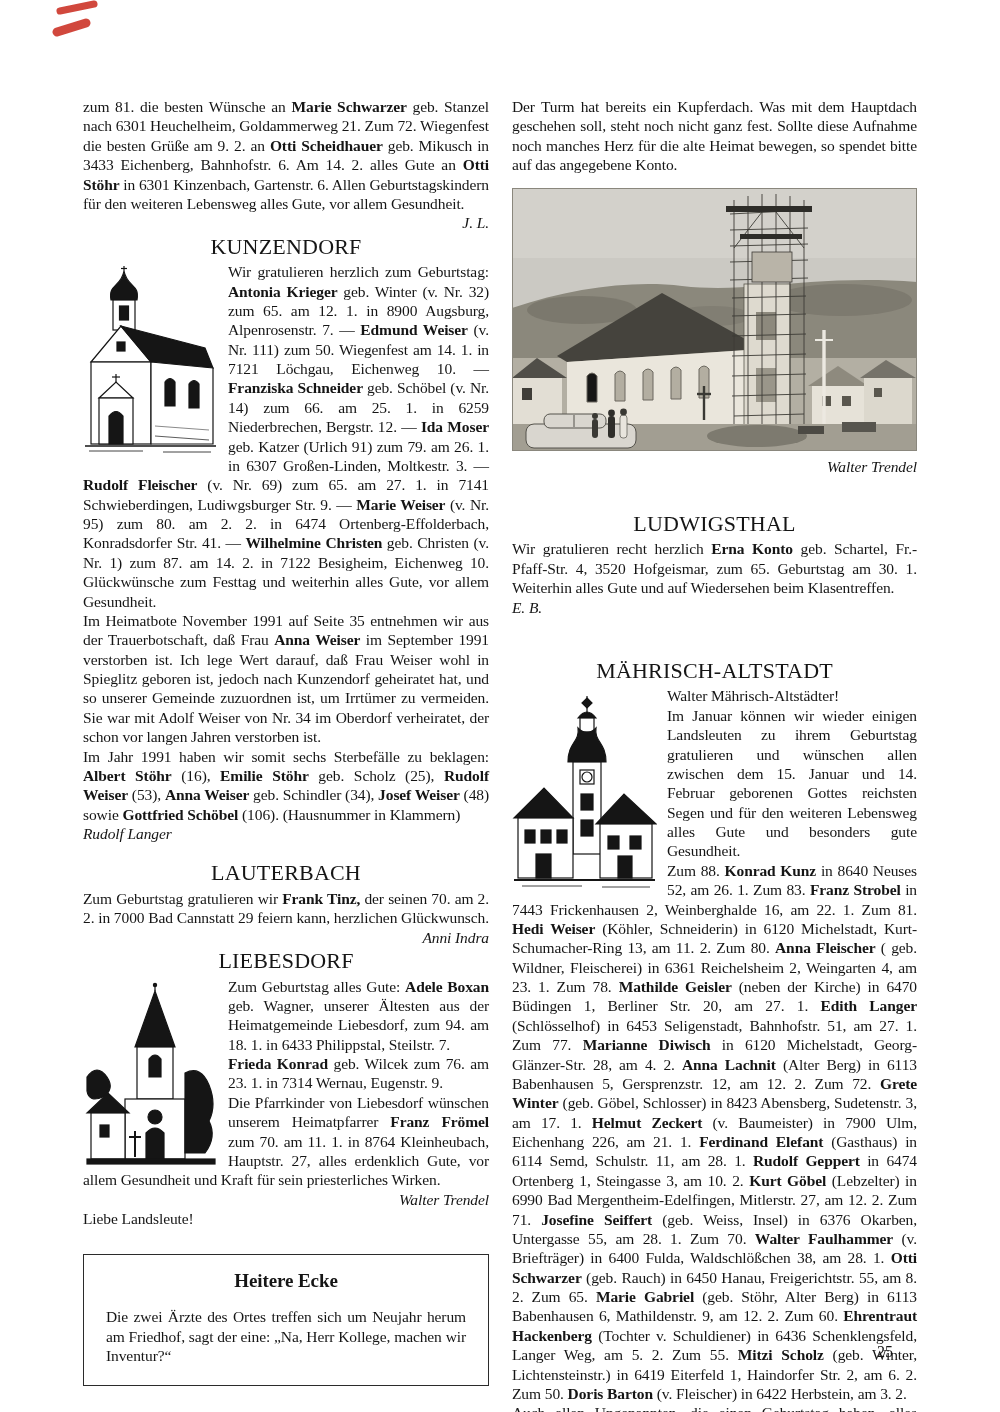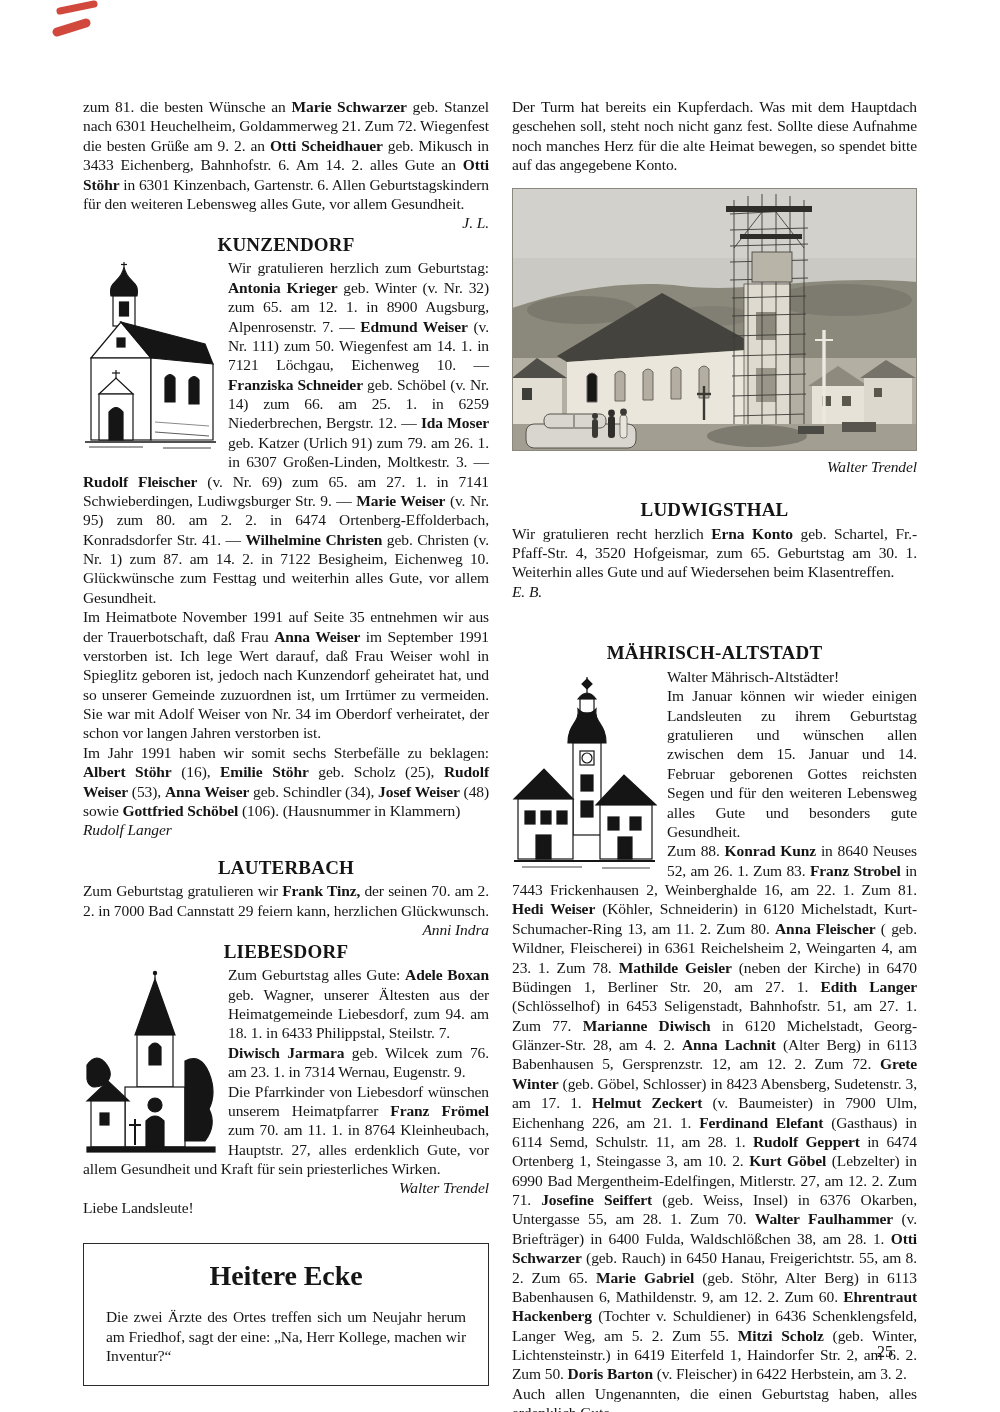--- a/index.html
+++ b/index.html
@@ -8,27 +8,27 @@
     position:relative; width:924px; height:1412px; background:#ffffff;
     font-family:"Liberation Serif","DejaVu Serif",serif; color:#151515; overflow:hidden;
   }
   .col { position:absolute; top:97px; font-size:15.5px; line-height:1.25;
          text-align:justify; letter-spacing:-0.1px; }
   .col-left  { left:83px;  width:406px; }
   .col-right { left:512px; width:405px; }
   p.para { margin:0; }
   .sig  { float:right; font-style:italic; }
   .sigline { text-align:left; font-style:italic; }
-  h3.sect { font-size:19px; font-weight:bold; text-align:center;
+  h3.sect { font-size:22px; font-weight:normal; text-align:center;
             letter-spacing:0.2px; margin:16px 0 2px; clear:both; }
   .line-left { text-align:left; }
   .gap { margin-top:16px; }
   .illu { float:left; margin:4px 10px 2px 0; }
   .box { border:1.6px solid #2b2b2b; margin-top:26px; padding:14px 22px 20px 22px; }
-  .box h2 { font-size:28px; font-weight:bold; text-align:center; margin-bottom:14px; }
+  .box h2 { font-size:19px; font-weight:bold; text-align:center; margin-bottom:14px; }
   .photo-wrap { margin-top:13px; line-height:0; }
   .caption { text-align:right; font-style:italic; margin-top:6px; font-size:15.5px; }
   .pagenum { position:absolute; left:488px; top:1343px; width:405px;
              text-align:right; font-size:16px; }
   .regmarks { position:absolute; left:52px; top:0; }
 </style>
 </head>
 <body>
 
 <div class="page">
@@ -109,21 +109,21 @@
         <path d="M102,92 q16,-8 24,12 q8,20 0,36 q8,16 -4,32 l-20,0 Z" fill="#151515"></path>
 
         <line x1="52" y1="150" x2="52" y2="176" stroke-width="2"></line>
         <line x1="46" y1="156" x2="58" y2="156" stroke-width="2"></line>
 
         <rect x="4" y="178" width="128" height="5" fill="#151515"></rect>
       </g>
     </svg>
 
     <p class="para">Zum Geburtstag alles Gute: <b>Adele Boxan</b> geb. Wagner, unserer Ältesten aus der Heimatgemeinde Liebesdorf, zum 94. am 18. 1. in 6433 Philippstal, Steilstr. 7.</p>
-    <p class="para"><b>Diwisch Jarmara</b> geb. Wilcek zum 76. am 23. 1. in 7314 Wernau, Eugenstr. 9.</p>
+    <p class="para"><b>Frieda Konrad</b> geb. Wilcek zum 76. am 23. 1. in 7314 Wernau, Eugenstr. 9.</p>
     <p class="para"><span>Die Pfarrkinder von Liebesdorf wünschen unserem Heimatpfarrer <b>Franz Frömel</b> zum 70. am 11. 1. in 8764 Kleinheubach, Hauptstr. 27, alles erdenklich Gute, vor allem Gesundheit und Kraft für sein priesterliches Wirken.</span><span class="sig">Walter Trendel</span></p>
 
     <p class="para gap line-left" style="clear:both;">Liebe Landsleute!</p>
 
     <div class="box">
       <h2>Heitere Ecke</h2>
       <p class="para">Die zwei Ärzte des Ortes treffen sich um Neujahr herum am Friedhof, sagt der eine: „Na, Herr Kollege, machen wir Inventur?“</p>
     </div>
   </div>
 
@@ -211,21 +211,21 @@
         <circle cx="99.5" cy="225" r="3.4" fill="#2f2e2a"></circle>
         <rect x="108" y="227" width="7" height="23" rx="3" fill="#e8e5dd" stroke="#55534c" stroke-width="0.7"></rect>
         <circle cx="111.5" cy="224" r="3.4" fill="#3a3934"></circle>
         <rect x="80" y="231" width="6" height="19" rx="3" fill="#3a3934"></rect>
         <circle cx="83" cy="228" r="3" fill="#3a3934"></circle>
         <rect x="0.5" y="0.5" width="404" height="262" fill="none" stroke="#8a877d" stroke-width="1"></rect>
       </svg>
     </div>
     <div class="caption">Walter Trendel</div>
 
-    <h3 class="sect" style="margin-top:22px;">LUDWIGSTHAL</h3>
+    <h3 class="sect" style="margin-top:34px;">LUDWIGSTHAL</h3>
     <p class="para">Wir gratulieren recht herzlich <b>Erna Konto</b> geb. Schartel, Fr.-Pfaff-Str. 4, 3520 Hofgeismar, zum 65. Geburtstag am 30. 1. Weiterhin alles Gute und auf Wiedersehen beim Klasentreffen.</p>
     <div class="sigline">E. B.</div>
 
     <h3 class="sect" style="margin-top:40px;">MÄHRISCH-ALTSTADT</h3>
 
     <svg class="illu" width="145" height="205" viewBox="0 0 145 205">
       <g stroke="#151515" fill="none" stroke-width="1.2">
 
         <line x1="75" y1="28" x2="75" y2="6"></line>
         <polygon points="75,8 80,13 75,18 70,13" fill="#151515"></polygon>

